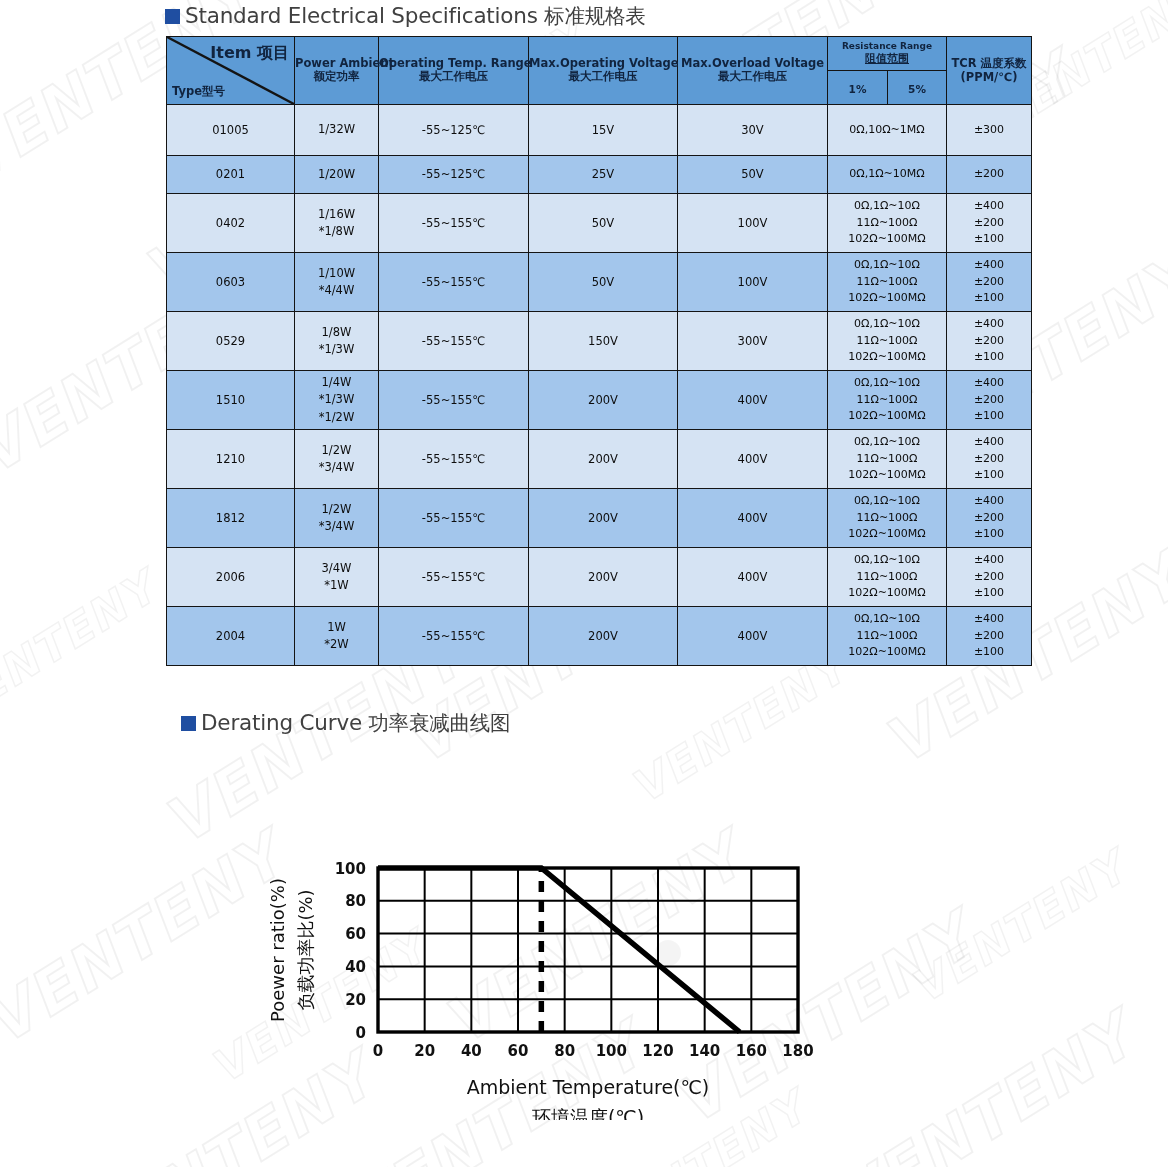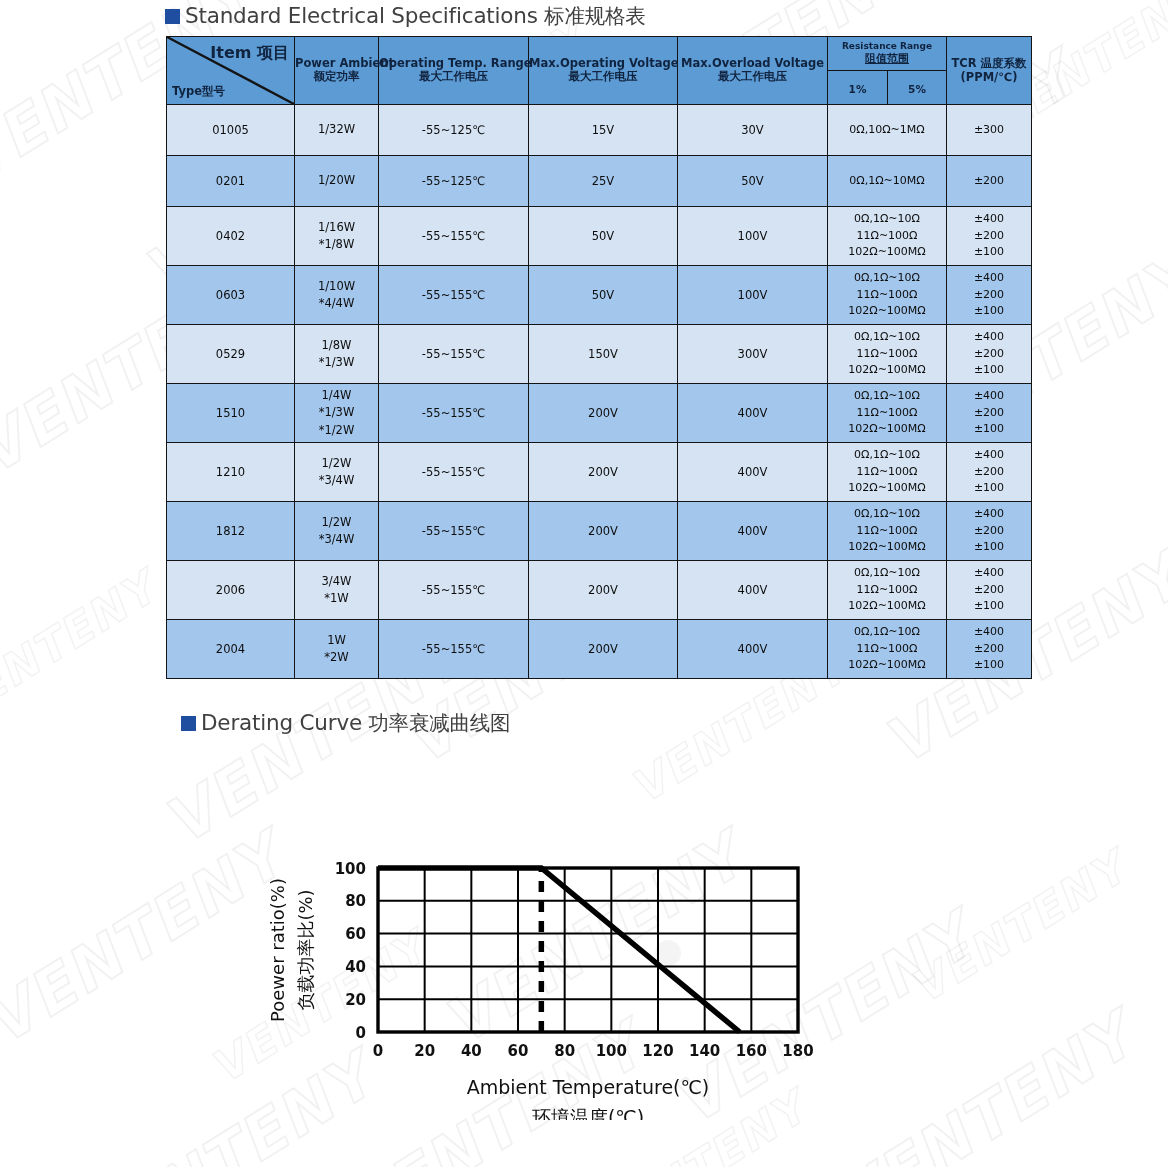--- a/index.html
+++ b/index.html
@@ -252,21 +252,21 @@
           <td>-55~125℃</td>
           <td>15V</td>
           <td>30V</td>
           <td class="res" colspan="2">
             <span>0Ω,10Ω~1MΩ</span>
           </td>
           <td class="tcr">
             <span>±300</span>
           </td>
         </tr>
-        <tr class="band-med" style="height: 51px; padding-left: 28px;">
+        <tr class="band-med" style="height: 38px; padding-left: 28px;">
           <td>0201</td>
           <td class="stack">
             <span>1/20W</span>
           </td>
           <td>-55~125℃</td>
           <td>25V</td>
           <td>50V</td>
           <td class="res" colspan="2">
             <span>0Ω,1Ω~10MΩ</span>
           </td>

